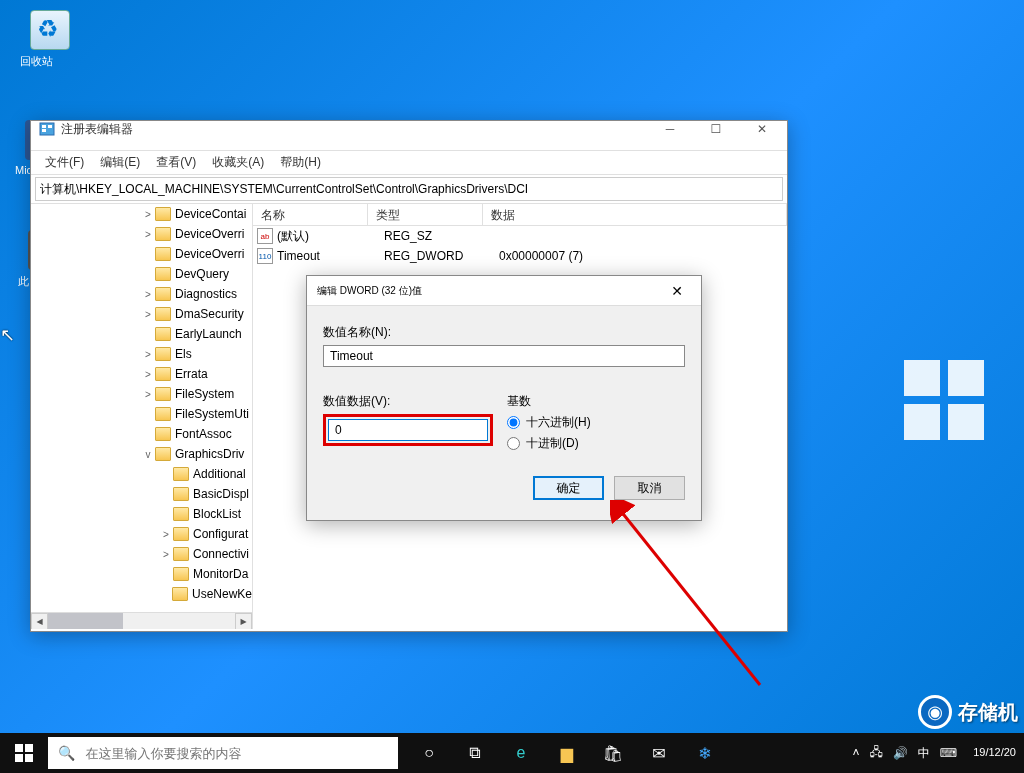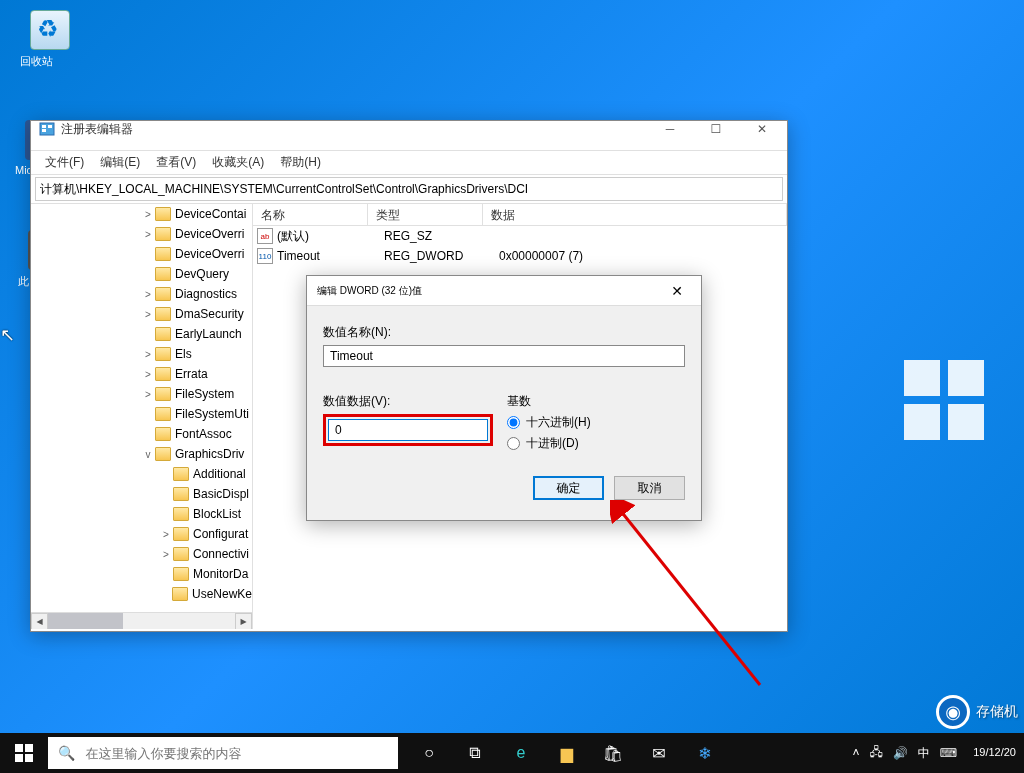--- a/index.html
+++ b/index.html
@@ -111,21 +111,21 @@
 .taskbar .search-box .sicon { color: #555; margin-right: 10px; font-size: 14px; }
 .taskbar .search-box input { border: none; outline: none; flex: 1; font-size: 13px; color: #555; background: transparent; }
 .taskbar .tb-icon { width: 46px; height: 40px; display: flex; align-items: center; justify-content: center; color: #fff; cursor: pointer; font-size: 16px; }
 .taskbar .spacer { flex: 1; }
 .taskbar .tray { display: flex; align-items: center; padding: 0 8px; font-size: 12px; gap: 10px; }
 .taskbar .tray .tray-item { cursor: pointer; }
 .taskbar .clock { text-align: right; font-size: 11px; padding: 0 8px; line-height: 1.2; }
 
 .watermark { position: absolute; right: 6px; bottom: 44px; display: flex; align-items: center; gap: 6px; }
 .watermark .wm-ball { width: 34px; height: 34px; border-radius: 50%; background: #0b68c1; border: 3px solid #fff; display: flex; align-items: center; justify-content: center; color: #fff; font-size: 18px; }
-.watermark .wm-text { color: #fff; font-size: 14px; font-weight: normal; text-shadow: 1px 1px 2px rgba(0,0,0,0.5); }
+.watermark .wm-text { color: #fff; font-size: 20px; font-weight: bold; text-shadow: 1px 1px 2px rgba(0,0,0,0.5); }
 .cursor-img { position: absolute; top: 324px; left: 0; font-size: 18px; color: #fff; text-shadow: 0 0 2px #000; }
 </style>
 </head>
 <body>
 
 <div class="desktop-icon recycle-bin">
   <div class="ico"></div>
   <div>回收站</div>
 </div>
 <div class="desktop-icon mic-icon">

